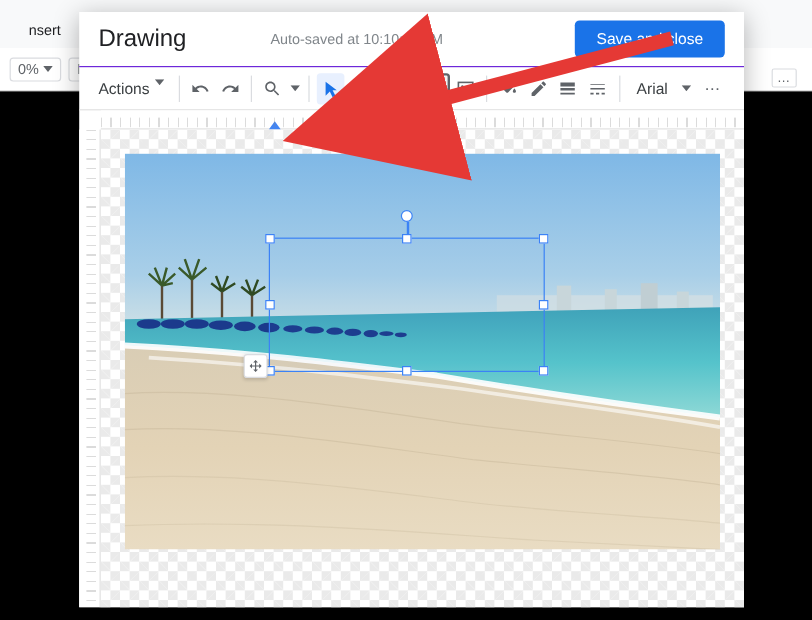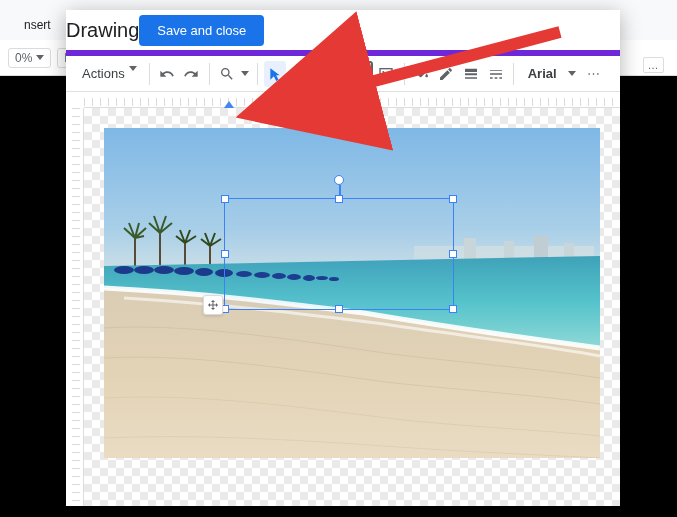--- a/index.html
+++ b/index.html
@@ -54,22 +54,22 @@
     height: 496px;
     background: #fff;
     box-shadow: 0 4px 20px rgba(0,0,0,0.3);
     display: flex;
     flex-direction: column;
   }
   .modal-header {
     height: 46px;
     display: flex;
     align-items: center;
-    padding: 0 0;
-    border-bottom: 6px solid #6d28d9;
+    padding: 0 16px;
+    border-bottom: 1px solid #6d28d9;
   }
   .modal-title {
     font-size: 20px;
     color: #202124;
     font-weight: 400;
     flex: 0 0 auto;
   }
   .autosave {
     font-size: 12px;
     color: #80868b;
@@ -110,21 +110,21 @@
     display: flex;
     align-items: center;
     justify-content: center;
     border-radius: 3px;
     cursor: pointer;
     color: #5f6368;
   }
   .tbtn.active { background: #e8f0fe; color: #1a73e8; }
   .tbtn.highlighted { border: 2px solid #5f6368; background: #f1f3f4; }
   .dd { width: 12px; display:flex; align-items:center; justify-content:center; color:#5f6368; }
-  .font-name { padding: 0 8px; font-size: 13px; color: #3c4043; font-weight: bold; }
+  .font-name { padding: 0 8px; font-size: 13px; color: #3c4043; }
   .more { padding: 0 8px; color: #5f6368; letter-spacing: 2px; }
   .canvas-wrap {
     flex: 1;
     position: relative;
     display: flex;
   }
   .hruler {
     position: absolute;
     top: 0; left: 18px; right: 0;
     height: 16px;
@@ -252,20 +252,21 @@
 </div>
 
 <div style="position:absolute; top:52px; right:2px; width:44px; height:26px; display:flex; align-items:center; justify-content:space-around; color:#5f6368;">
   <span style="border:1px solid #dadce0; border-radius:2px; padding:1px 4px; font-size:11px;">…</span>
 </div>
 
 <div class="modal">
 
   <div class="modal-header">
     <div class="modal-title">Drawing</div>
+    <div class="autosave">Auto-saved at 10:10:11 AM</div>
     <button class="save-btn">Save and close</button>
   </div>
 
   <div class="draw-toolbar">
     <div class="actions-btn">
       <span>Actions</span>
       <svg width="8" height="5" viewBox="0 0 8 5">
           <path d="M0 0 L8 0 L4 5 Z" fill="#5f6368"></path>
         </svg>
     </div>

